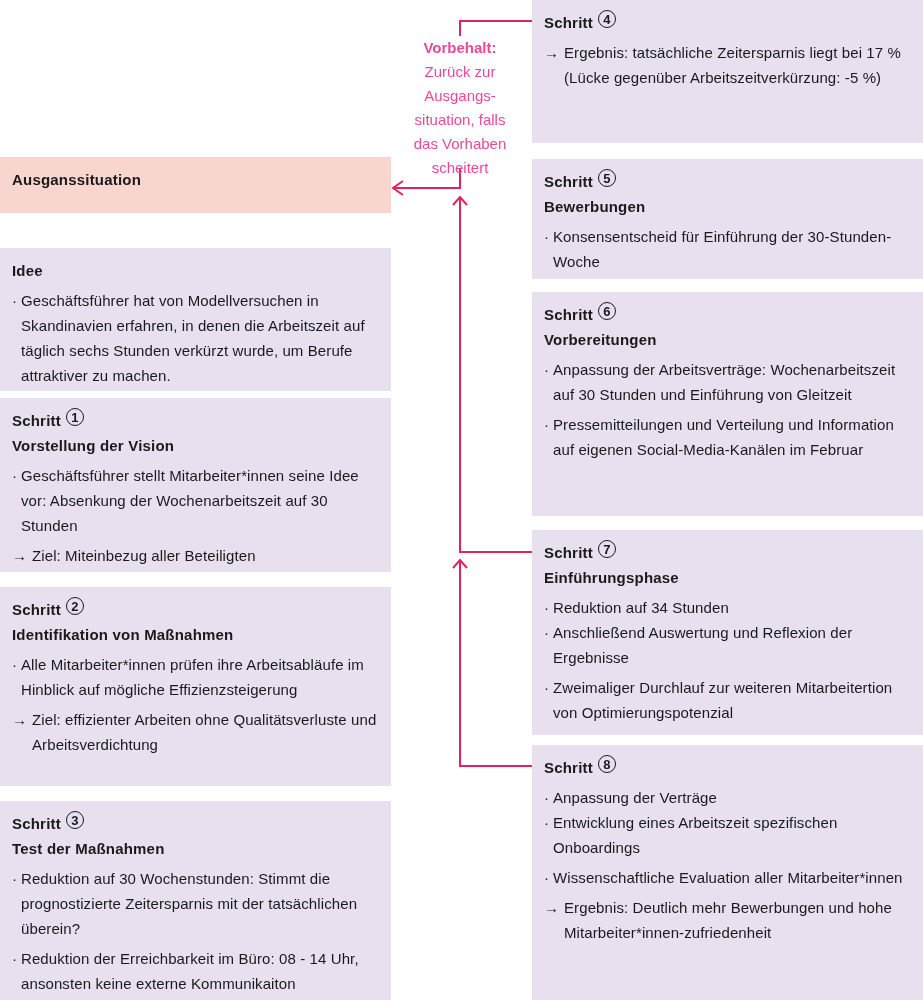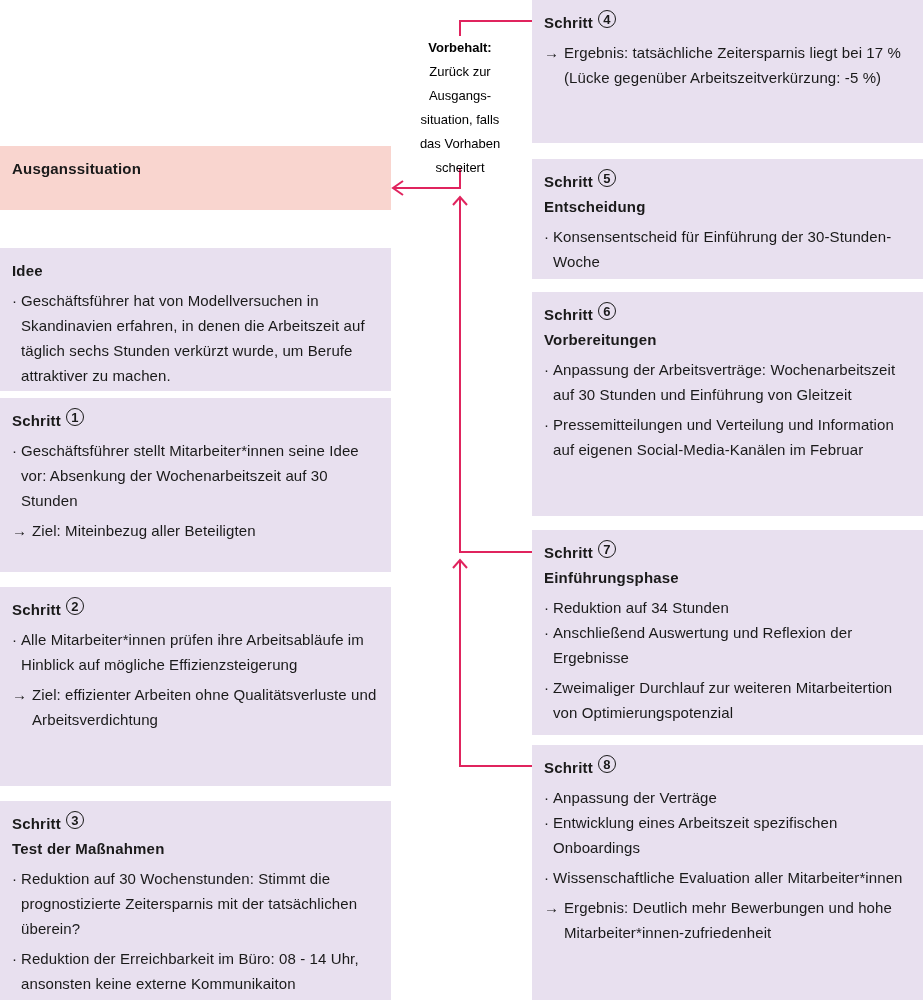--- a/index.html
+++ b/index.html
@@ -12,21 +12,21 @@
     .num { display: inline-flex; align-items: center; justify-content: center;
            width: 18px; height: 18px; border: 1.8px solid #1a1a1a; border-radius: 50%;
            font-size: 13px; font-weight: bold; margin-left: 5px; box-sizing: border-box; }
     .txt { font-size: 15px; line-height: 25px; letter-spacing: 0.2px; }
     .item { display: flex; font-size: 15px; line-height: 25px; margin-top: 5px; letter-spacing: 0.1px; }
     .item.tight { margin-top: 0; }
     .bullet { width: 9px; flex: 0 0 9px; }
     .arrow-b { width: 20px; flex: 0 0 20px; }
     .item-text { flex: 1; }
     .vorbehalt { position: absolute; left: 400px; top: 36px; width: 120px; text-align: center;
-                 color: #000000; font-size: 13px; line-height: 24px; }
+                 color: #ec4899; font-size: 15px; line-height: 24px; }
     .vorbehalt .title { font-weight: bold; }
     svg.lines { position: absolute; left: 0; top: 0; }
   </style>
 </head>
 <body>
 
 <svg class="lines" width="923" height="1000">
   <g stroke="#e0245e" stroke-width="2" fill="none">
 
     <polyline points="532,21 460,21 460,36"></polyline>
@@ -44,52 +44,54 @@
 
 <div class="vorbehalt">
   <div class="title">Vorbehalt:</div>
   <div>Zurück zur</div>
   <div>Ausgangs-</div>
   <div>situation, falls</div>
   <div>das Vorhaben</div>
   <div>scheitert</div>
 </div>
 
-<div class="box start" style="left:0; top:146px; width:391px; height:64px;">
+<div class="box start" style="left:0; top:157px; width:391px; height:56px;">
   <div class="hdr">Ausganssituation</div>
 </div>
 
 <div class="box" style="left:0; top:248px; width:391px; height:143px;">
   <div class="hdr">Idee</div>
   <div class="item">
     <span class="bullet">·</span>
     <span class="item-text">Geschäftsführer hat von Modellversuchen in Skandinavien erfahren, in denen die Arbeitszeit auf täglich sechs Stunden verkürzt wurde, um Berufe attraktiver zu machen.</span>
   </div>
 </div>
 
 <div class="box" style="left:0; top:398px; width:391px; height:174px;">
   <div class="hdr step-line">
       <span>Schritt</span>
       <span class="num">1</span>
     </div>
+  <div class="hdr">Vorstellung der Vision</div>
   <div class="item">
     <span class="bullet">·</span>
     <span class="item-text">Geschäftsführer stellt  Mitarbeiter*innen  seine Idee vor: Absenkung der Wochenarbeitszeit auf 30 Stunden</span>
   </div>
   <div class="item">
     <span class="arrow-b">→</span>
     <span class="item-text">Ziel: Miteinbezug aller Beteiligten</span>
   </div>
 </div>
 
 <div class="box" style="left:0; top:587px; width:391px; height:199px;">
   <div class="hdr step-line">
       <span>Schritt</span>
       <span class="num">2</span>
     </div>
+  <div class="hdr">Identifikation von Maßnahmen</div>
   <div class="item">
     <span class="bullet">·</span>
     <span class="item-text">Alle Mitarbeiter*innen prüfen ihre Arbeitsab­läufe im Hinblick auf mögliche Effizienzsteige­rung</span>
   </div>
   <div class="item">
     <span class="arrow-b">→</span>
     <span class="item-text">Ziel: effizienter Arbeiten ohne Qualitäts­verluste und Arbeitsverdichtung</span>
   </div>
 </div>
 
@@ -118,21 +120,21 @@
     <span class="arrow-b">→</span>
     <span class="item-text">Ergebnis: tatsächliche Zeitersparnis liegt bei 17 % (Lücke gegenüber Arbeitszeitverkür­zung: -5 %)</span>
   </div>
 </div>
 
 <div class="box" style="left:532px; top:159px; width:391px; height:120px;">
   <div class="hdr step-line">
       <span>Schritt</span>
       <span class="num">5</span>
     </div>
-  <div class="hdr">Entscheidung</div>
+  <div class="hdr">Bewerbungen</div>
   <div class="item">
     <span class="bullet">·</span>
     <span class="item-text">Konsensentscheid für Einführung der 30-Stunden-Woche</span>
   </div>
 </div>
 
 <div class="box" style="left:532px; top:292px; width:391px; height:224px;">
   <div class="hdr step-line">
       <span>Schritt</span>
       <span class="num">6</span>

